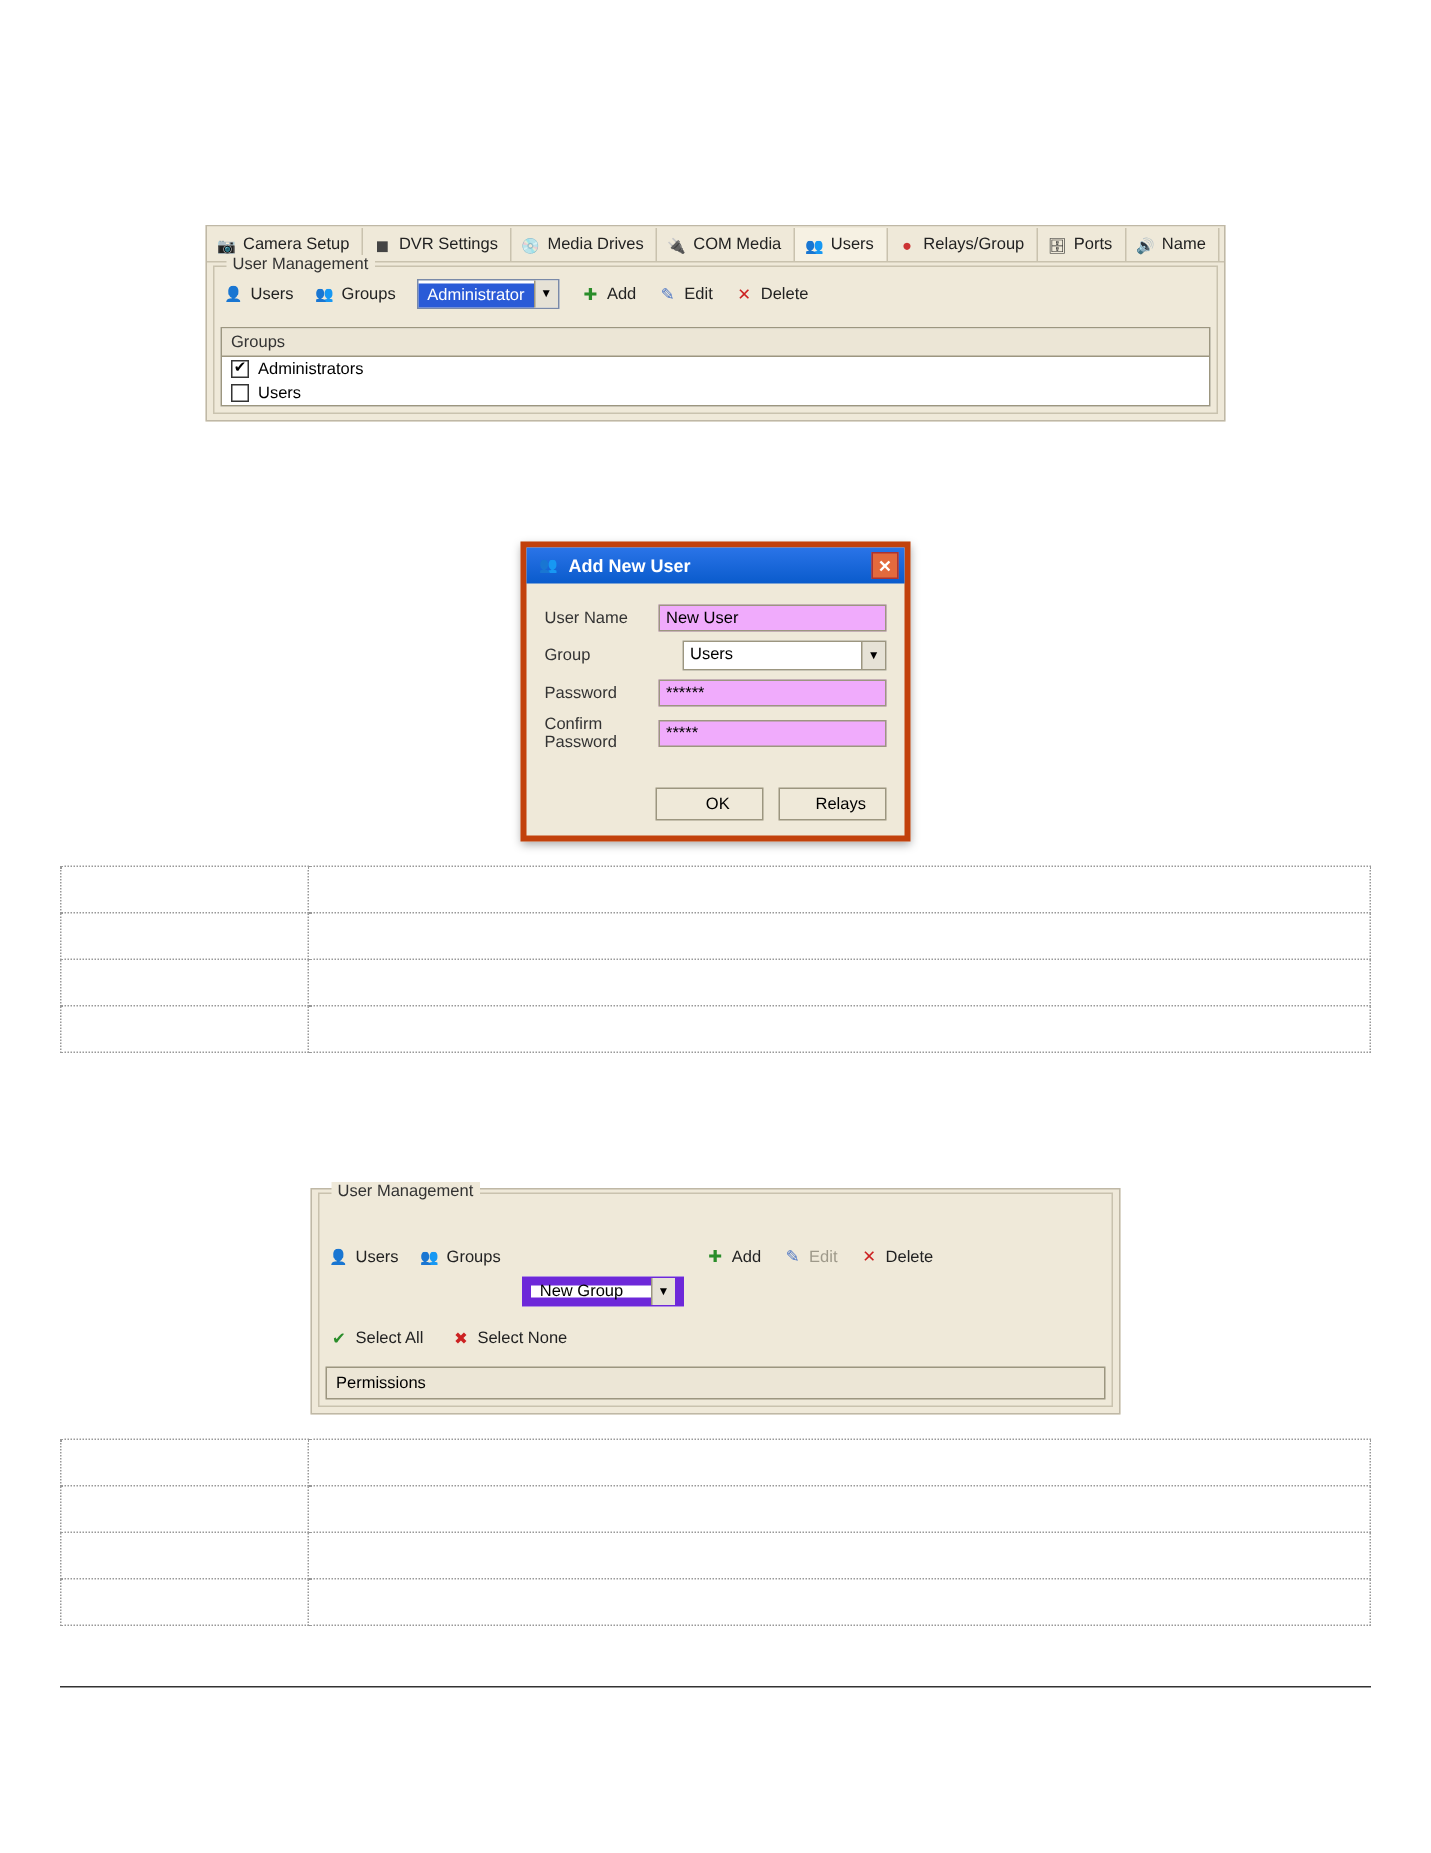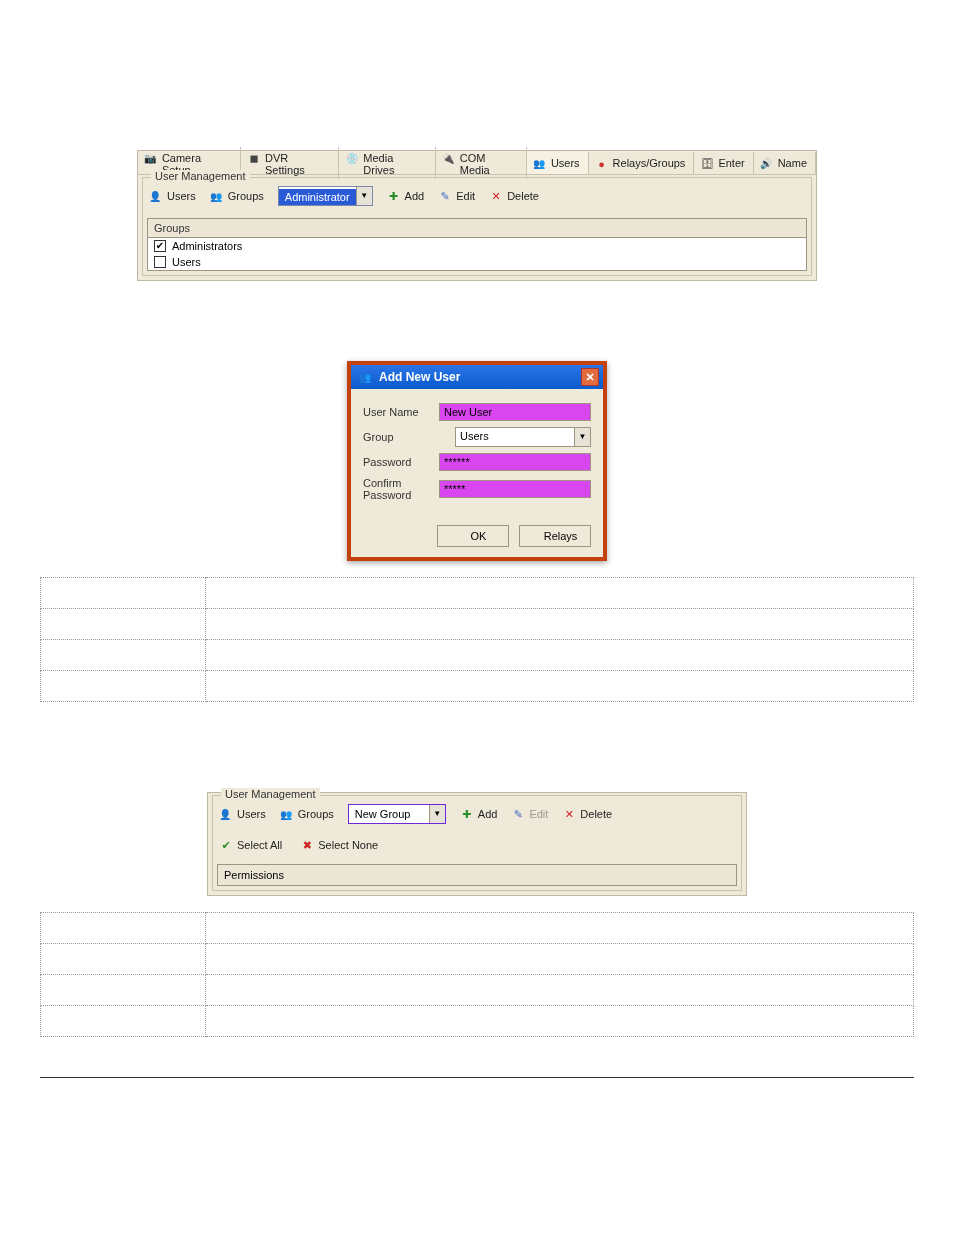--- a/index.html
+++ b/index.html
@@ -161,21 +161,21 @@
   }
   .dlg-body { padding: 14px 12px 10px 12px; }
   .dlg-row {
     display:flex; align-items:center;
     margin-bottom:6px;
   }
   .dlg-row label { width: 92px; font-size:11px; color:#333; }
   .dlg-row .txt, .dlg-row .sel {
     flex:1; height:18px;
     border:1px solid #9c9680;
-    background:#d946ef;
+    background:#f0abfc;
     font-size:11px;
     padding:1px 4px;
     font-family:inherit;
   }
   .dlg-row .selwrap {
     flex:1; display:flex; border:1px solid #9c9680; background:#fff; height:20px;
   }
   .dlg-row .selwrap .txtsel { flex:1; padding:2px 4px; font-size:11px; }
   .dlg-row .selwrap .arr {
     width:16px; background:#e6e2d6; border-left:1px solid #9c9680;
@@ -228,21 +228,21 @@
   .fieldset2 > .legend {
     position: absolute;
     top: -8px; left: 8px;
     background: #efe9d9;
     padding: 0 4px;
     font-size: 11px;
     color: #333;
   }
   .combo2 {
     display:inline-flex; align-items:center;
-    border:1px solid #6d28d9; background:#fff; height:20px;
+    border:6px solid #6d28d9; background:#fff; height:20px;margin-top:47px;
   }
   .combo2 .t { padding:2px 6px; font-size:11px; min-width:80px; }
   .combo2 .arrow {
     width:16px; height:18px;
     background:#e6e2d6;
     border-left:1px solid #9c9680;
     text-align:center; line-height:18px; font-size:8px;
   }
   .disabled { color:#9e998a !important; }
   .perm-hdr {
@@ -286,25 +286,25 @@
       <div class="tab">
           <span class="ico ic-port"></span>
           <span>COM Media</span>
         </div>
       <div class="tab sel">
           <span class="ico ic-users"></span>
           <span>Users</span>
         </div>
       <div class="tab">
           <span class="ico ic-relay"></span>
-          <span>Relays/Groups</span>
+          <span>Relays/Group</span>
         </div>
       <div class="tab">
           <span class="ico ic-data"></span>
-          <span>Enter</span>
+          <span>Ports</span>
         </div>
       <div class="tab">
           <span class="ico ic-audio"></span>
           <span>Name</span>
         </div>
     </div>
 
     <div class="fieldset1">
       <div class="legend">User Management</div>
       <div class="um-toolbar">

